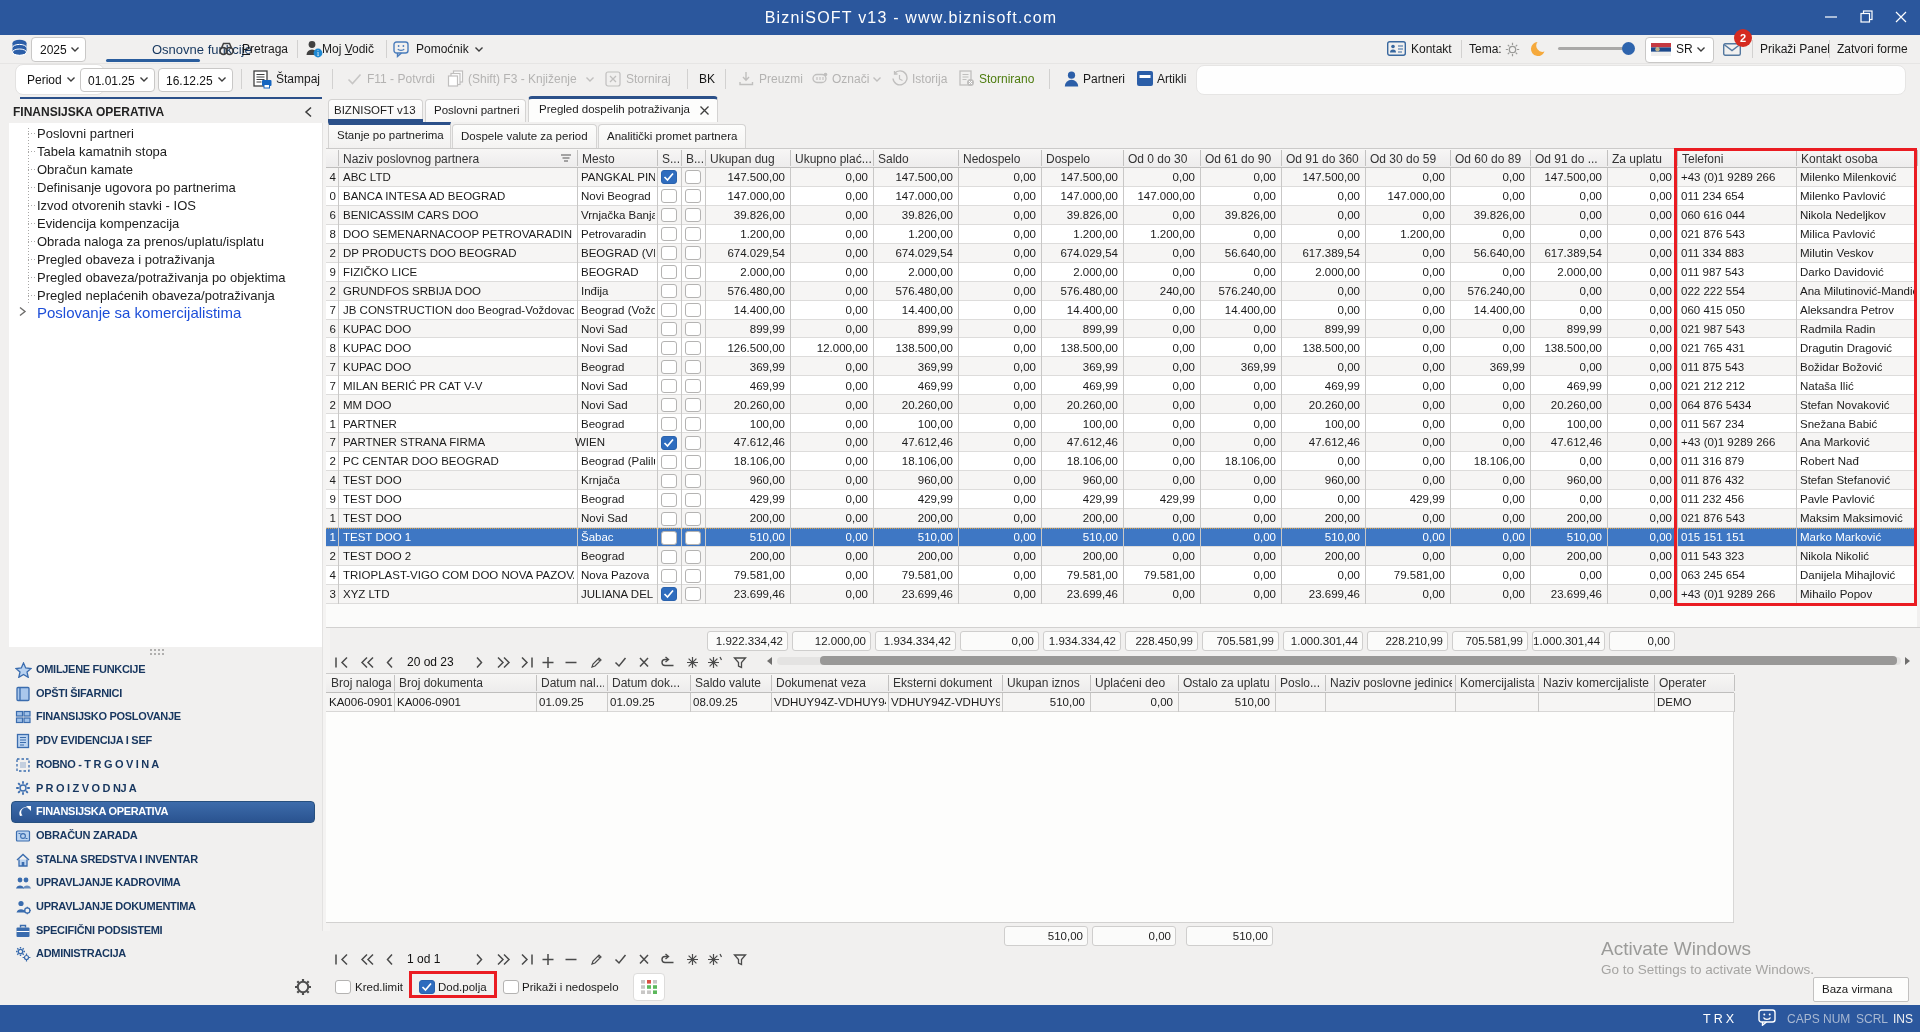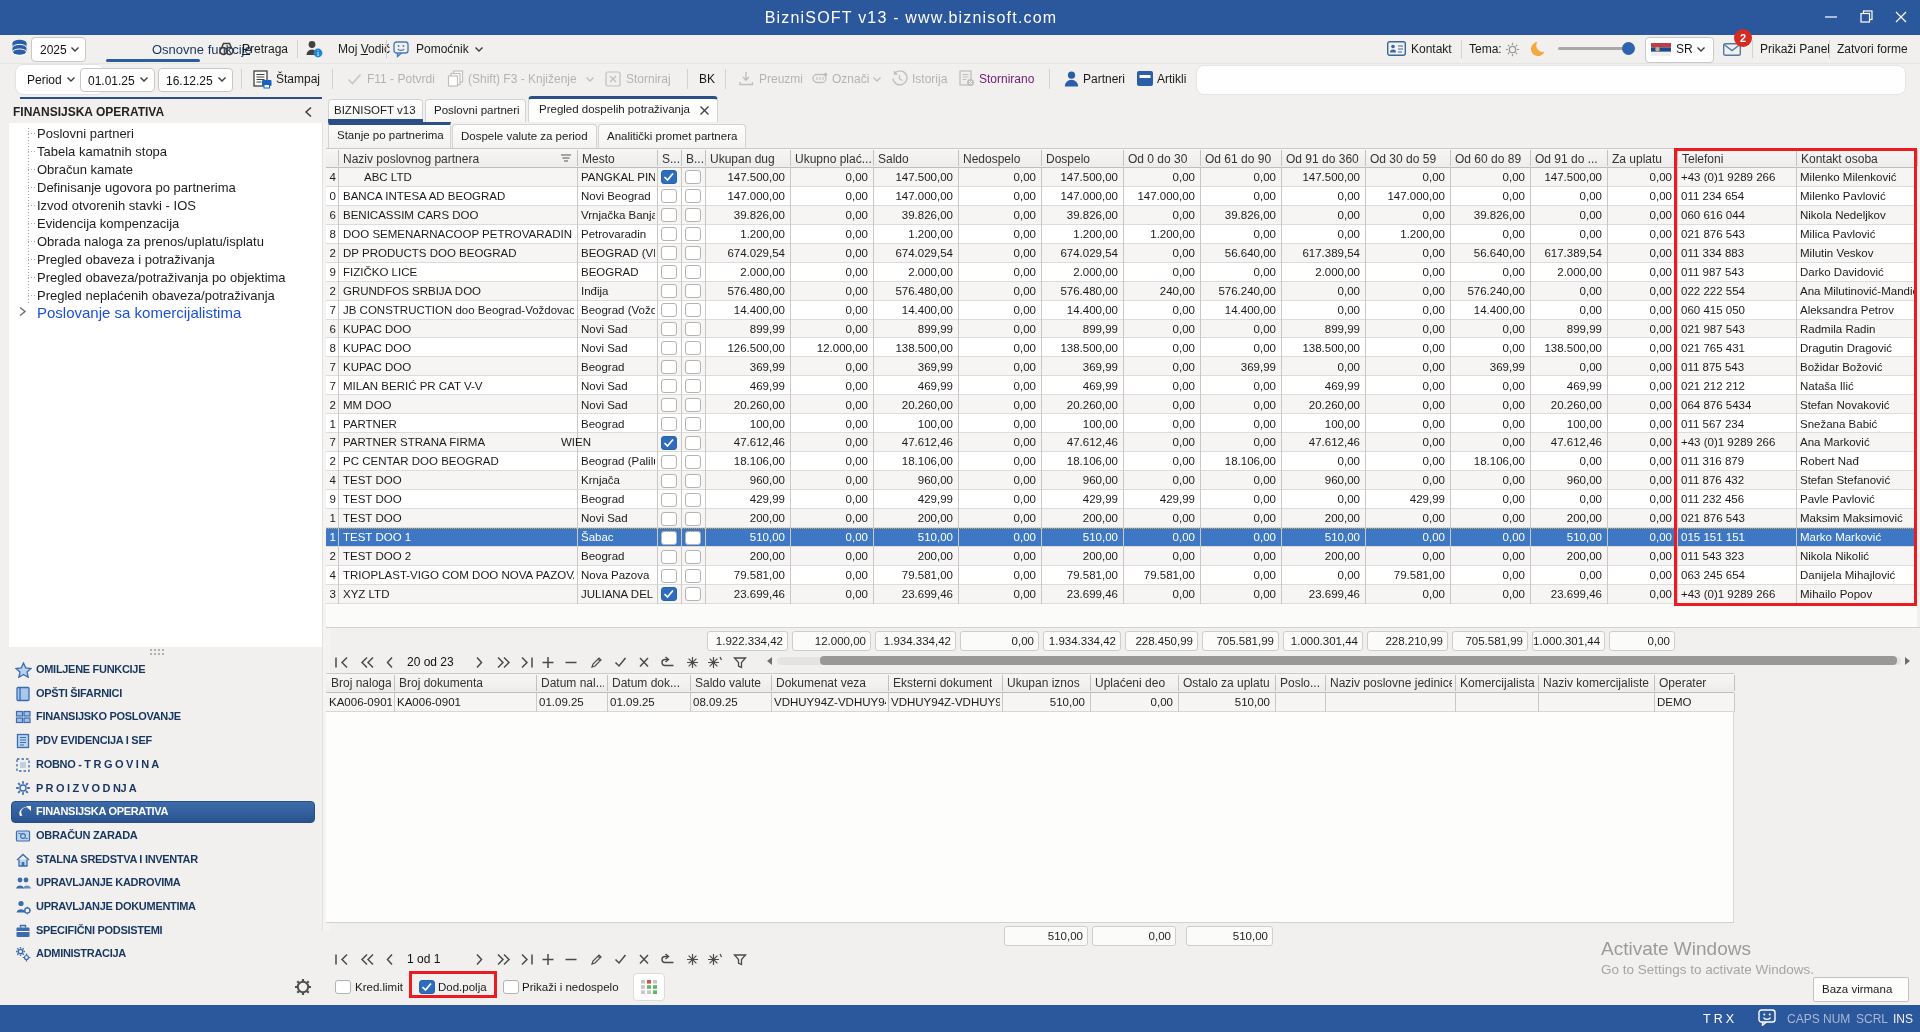--- a/index.html
+++ b/index.html
@@ -50,21 +50,21 @@
  <path d="M3.5 6 L5.5 1.5 h6 L13.5 6" fill="none" stroke="#3f3f3f" stroke-width="1.5"></path>
 </svg>
 <div class="tx" style="left:242px;top:42px;font-size:12px;color:#1a1a1a;"><span style="text-decoration:underline">P</span>retraga</div>
 <div class="divider" style="left:297px;top:40px;height:18px;"></div>
 <svg class="ab" style="left:305px;top:40px" width="18" height="18">
  <circle cx="7" cy="4.5" r="3.4" fill="#414141"></circle>
     <path d="M1.5 15 a5.5 5.5 0 0 1 11 0 Z" fill="#414141"></path>
  <circle cx="13" cy="13" r="4.4" fill="#1e88d2"></circle>
     <text x="13" y="16" font-size="7.5" fill="#fff" text-anchor="middle" font-family="Liberation Serif">i</text>
 </svg>
-<div class="tx" style="left:338px;top:42px;font-size:12px;color:#1a1a1a;text-align:center;">Moj <span style="text-decoration:underline">V</span>odič</div>
+<div class="tx" style="left:322px;top:42px;font-size:12px;color:#1a1a1a;text-align:center;">Moj <span style="text-decoration:underline">V</span>odič</div>
 <div class="divider" style="left:386px;top:40px;height:18px;"></div>
 <svg class="ab" style="left:393px;top:41px" width="17" height="17">
  <rect x="1" y="1" width="14" height="11" rx="2.5" fill="none" stroke="#4a7cbb" stroke-width="1.4"></rect>
  <path d="M4.5 12 v3.4 L8.5 12" fill="none" stroke="#4a7cbb" stroke-width="1.4"></path>
  <circle cx="5.6" cy="5" r=".9" fill="#4a7cbb"></circle>
     <circle cx="10.4" cy="5" r=".9" fill="#4a7cbb"></circle>
  <path d="M4.8 8 a3.4 2.2 0 0 0 6.4 0" fill="none" stroke="#4a7cbb" stroke-width="1.2"></path>
 </svg>
 <div class="tx" style="left:416px;top:42px;font-size:12px;color:#1a1a1a;">Pomoćnik</div>
 <svg class="ab" style="left:474px;top:46px" width="10" height="7">
@@ -177,21 +177,21 @@
  <path d="M3.5 1 v3 h3" fill="none" stroke="#c0bfbe" stroke-width="1.3"></path>
  <path d="M8.5 5 v4 l3 1.5" fill="none" stroke="#c0bfbe" stroke-width="1.2"></path>
 </svg>
 <div class="tx" style="left:912px;top:72px;font-size:12px;color:#b4b3b2;">Istorija</div>
 <svg class="ab" style="left:958px;top:70px" width="17" height="17">
  <rect x="2" y="1" width="11" height="14" fill="none" stroke="#c0bfbe" stroke-width="1.3"></rect>
  <path d="M4.5 4.5 h6 M4.5 7 h6 M4.5 9.5 h4" stroke="#c0bfbe" stroke-width="1.1"></path>
  <circle cx="12.5" cy="12.5" r="3.5" fill="#c0bfbe"></circle>
     <path d="M11 11 l3 3 M14 11 l-3 3" stroke="#fff" stroke-width="1"></path>
 </svg>
-<div class="tx" style="left:979px;top:72px;font-size:12px;color:#701a75;">Stornirano</div>
+<div class="tx" style="left:979px;top:72px;font-size:12px;color:#4d7c0f;">Stornirano</div>
 <div class="divider" style="left:1049px;top:69px;height:20px;"></div>
 <svg class="ab" style="left:1064px;top:71px" width="15" height="16">
  <circle cx="7.5" cy="4.2" r="3.6" fill="#2b5ea8"></circle>
     <path d="M.8 15.5 a6.7 6.7 0 0 1 13.4 0 Z" fill="#2b5ea8"></path>
 </svg>
 <div class="tx" style="left:1083px;top:72px;font-size:12px;color:#1a1a1a;">Partneri</div>
 <svg class="ab" style="left:1137px;top:71px" width="16" height="15">
  <rect x="0" y="0" width="16" height="15" rx="2" fill="#2b5ea8"></rect>
     <rect x="2.5" y="4" width="11" height="3" fill="#fff"></rect>
 </svg>
@@ -450,21 +450,21 @@
 <div class="vline" style="left:1123px;top:168px;height:436px;"></div>
 <div class="vline" style="left:1200px;top:168px;height:436px;"></div>
 <div class="vline" style="left:1281px;top:168px;height:436px;"></div>
 <div class="vline" style="left:1365px;top:168px;height:436px;"></div>
 <div class="vline" style="left:1450px;top:168px;height:436px;"></div>
 <div class="vline" style="left:1530px;top:168px;height:436px;"></div>
 <div class="vline" style="left:1607px;top:168px;height:436px;"></div>
 <div class="vline" style="left:1677px;top:168px;height:436px;"></div>
 <div class="vline" style="left:1796px;top:168px;height:436px;"></div>
 <div class="num" style="left:320px;top:171.0px;width:16px;font-size:11.5px;color:#1b1b1b;">4</div>
-<div class="tx" style="left:343px;top:171.0px;max-width:231px;overflow:hidden;font-size:11.5px;color:#1b1b1b;margin-left:21px;">ABC LTD</div>
+<div class="tx" style="left:343px;top:171.0px;max-width:231px;overflow:hidden;font-size:11.5px;color:#1b1b1b;">ABC LTD</div>
 <div class="tx" style="left:581px;top:171.0px;max-width:74px;overflow:hidden;font-size:11.5px;color:#1b1b1b;">PANGKAL PINA</div>
 <div class="cbc" style="left:661px;top:170.3px;"></div>
 <svg class="ab" style="left:663px;top:172.3px" width="12" height="10">
     <path d="M1.5 5 L4.5 8 L10 1.5" fill="none" stroke="#fff" stroke-width="1.7"></path>
   </svg>
 <div class="cb" style="left:685px;top:170.3px;"></div>
 <div class="num" style="left:705px;top:171.0px;width:80px;font-size:11.5px;color:#1b1b1b;">147.500,00</div>
 <div class="num" style="left:790px;top:171.0px;width:78px;font-size:11.5px;color:#1b1b1b;">0,00</div>
 <div class="num" style="left:873px;top:171.0px;width:80px;font-size:11.5px;color:#1b1b1b;">147.500,00</div>
 <div class="num" style="left:958px;top:171.0px;width:78px;font-size:11.5px;color:#1b1b1b;">0,00</div>
@@ -720,21 +720,21 @@
 <div class="num" style="left:1200px;top:417.5px;width:76px;font-size:11.5px;color:#1b1b1b;">0,00</div>
 <div class="num" style="left:1281px;top:417.5px;width:79px;font-size:11.5px;color:#1b1b1b;">100,00</div>
 <div class="num" style="left:1365px;top:417.5px;width:80px;font-size:11.5px;color:#1b1b1b;">0,00</div>
 <div class="num" style="left:1450px;top:417.5px;width:75px;font-size:11.5px;color:#1b1b1b;">0,00</div>
 <div class="num" style="left:1530px;top:417.5px;width:72px;font-size:11.5px;color:#1b1b1b;">100,00</div>
 <div class="num" style="left:1607px;top:417.5px;width:65px;font-size:11.5px;color:#1b1b1b;">0,00</div>
 <div class="tx" style="left:1681px;top:417.5px;max-width:113px;overflow:hidden;font-size:11.5px;color:#1b1b1b;">011 567 234</div>
 <div class="tx" style="left:1800px;top:417.5px;max-width:115px;overflow:hidden;font-size:11.5px;color:#1b1b1b;">Snežana Babić</div>
 <div class="num" style="left:320px;top:436.4px;width:16px;font-size:11.5px;color:#1b1b1b;">7</div>
 <div class="tx" style="left:343px;top:436.4px;max-width:231px;overflow:hidden;font-size:11.5px;color:#1b1b1b;">PARTNER STRANA FIRMA</div>
-<div class="tx" style="left:561px;top:436.4px;max-width:74px;overflow:hidden;font-size:11.5px;color:#1b1b1b;">WIEN</div>
+<div class="tx" style="left:575px;top:436.4px;max-width:74px;overflow:hidden;font-size:11.5px;color:#1b1b1b;">WIEN</div>
 <div class="cbc" style="left:661px;top:435.7px;"></div>
 <svg class="ab" style="left:663px;top:437.7px" width="12" height="10">
     <path d="M1.5 5 L4.5 8 L10 1.5" fill="none" stroke="#fff" stroke-width="1.7"></path>
   </svg>
 <div class="cb" style="left:685px;top:435.7px;"></div>
 <div class="num" style="left:705px;top:436.4px;width:80px;font-size:11.5px;color:#1b1b1b;">47.612,46</div>
 <div class="num" style="left:790px;top:436.4px;width:78px;font-size:11.5px;color:#1b1b1b;">0,00</div>
 <div class="num" style="left:873px;top:436.4px;width:80px;font-size:11.5px;color:#1b1b1b;">47.612,46</div>
 <div class="num" style="left:958px;top:436.4px;width:78px;font-size:11.5px;color:#1b1b1b;">0,00</div>
 <div class="num" style="left:1041px;top:436.4px;width:77px;font-size:11.5px;color:#1b1b1b;">47.612,46</div>

